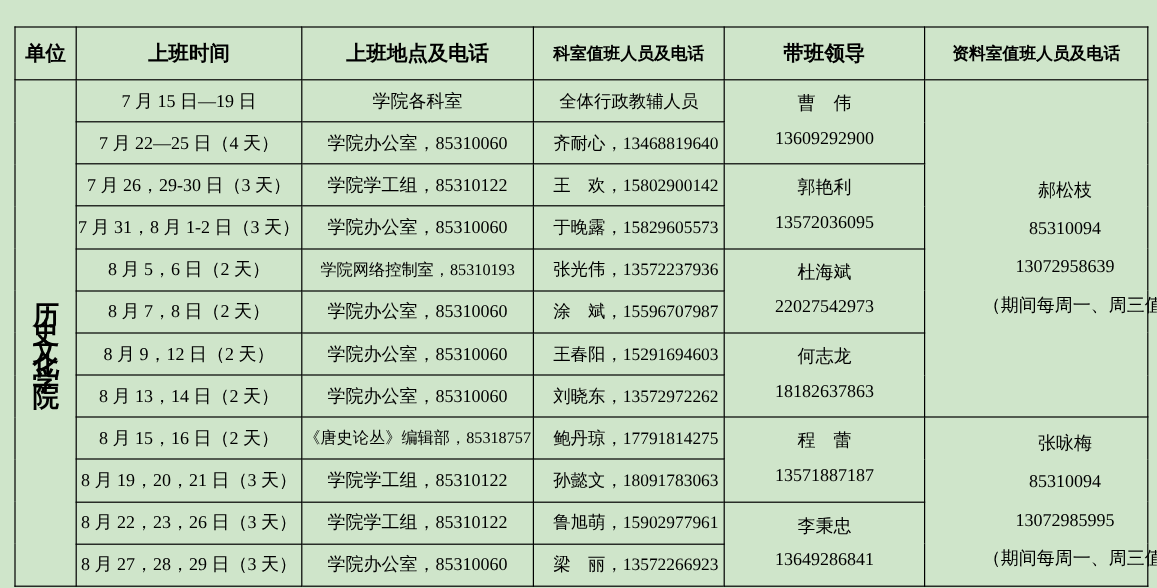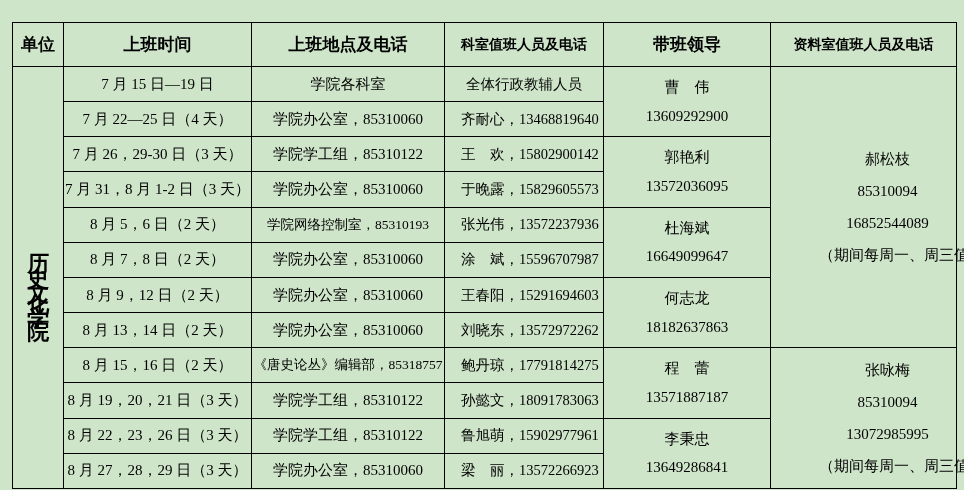--- a/index.html
+++ b/index.html
@@ -69,21 +69,21 @@
         <td class="time">7 月 15 日—19 日</td>
         <td class="loc">学院各科室</td>
         <td class="staff center">全体行政教辅人员</td>
         <td class="leader" rowspan="2">
           <div class="line">曹　伟</div>
           <div class="line">13609292900</div>
         </td>
         <td class="archive" rowspan="8">
           <div class="line">郝松枝</div>
           <div class="line">85310094</div>
-          <div class="line">16852544089</div>
+          <div class="line">13072958639</div>
           <div class="line">（期间每周一、周三值班）</div>
         </td>
       </tr>
       <tr>
         <td class="time">7 月 22—25 日（4 天）</td>
         <td class="loc">学院办公室，85310060</td>
         <td class="staff">齐耐心，13468819640</td>
       </tr>
       <tr>
         <td class="time">7 月 26，29-30 日（3 天）</td>
@@ -98,21 +98,21 @@
         <td class="time">7 月 31，8 月 1-2 日（3 天）</td>
         <td class="loc">学院办公室，85310060</td>
         <td class="staff">于晚露，15829605573</td>
       </tr>
       <tr>
         <td class="time">8 月 5，6 日（2 天）</td>
         <td class="loc tight">学院网络控制室，85310193</td>
         <td class="staff">张光伟，13572237936</td>
         <td class="leader" rowspan="2">
           <div class="line">杜海斌</div>
-          <div class="line">16649099647</div>
+          <div class="line">22027542973</div>
         </td>
       </tr>
       <tr>
         <td class="time">8 月 7，8 日（2 天）</td>
         <td class="loc">学院办公室，85310060</td>
         <td class="staff">涂　斌，15596707987</td>
       </tr>
       <tr>
         <td class="time">8 月 9，12 日（2 天）</td>
         <td class="loc">学院办公室，85310060</td>

